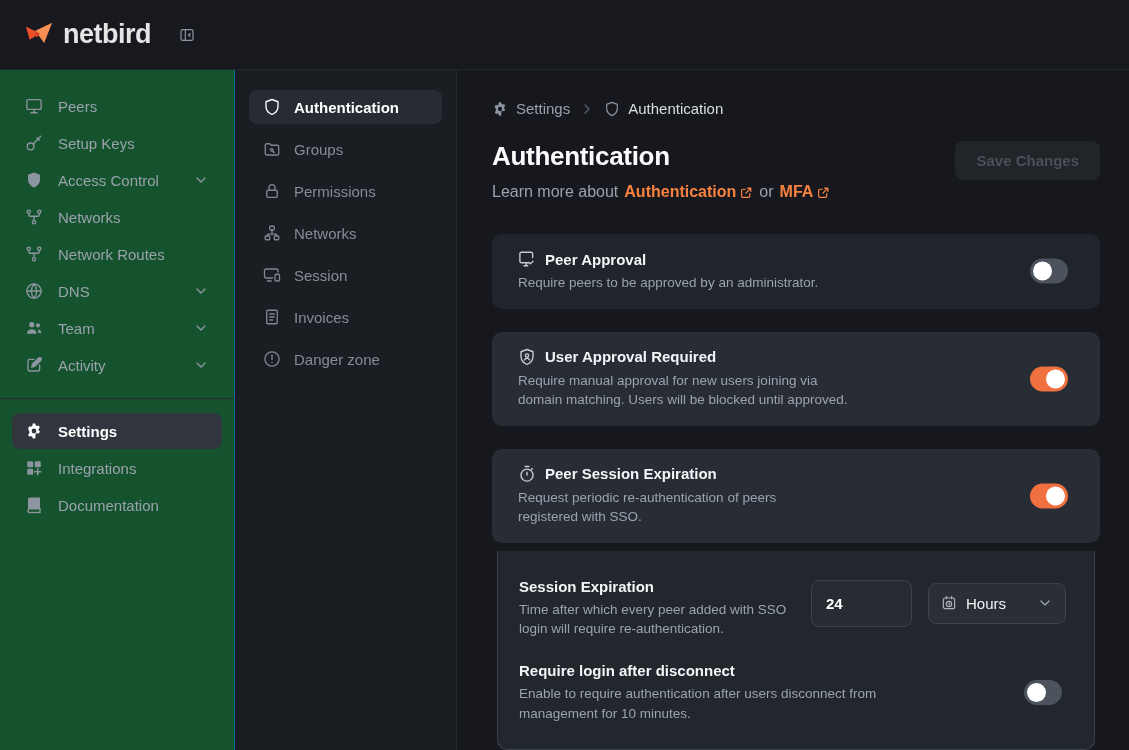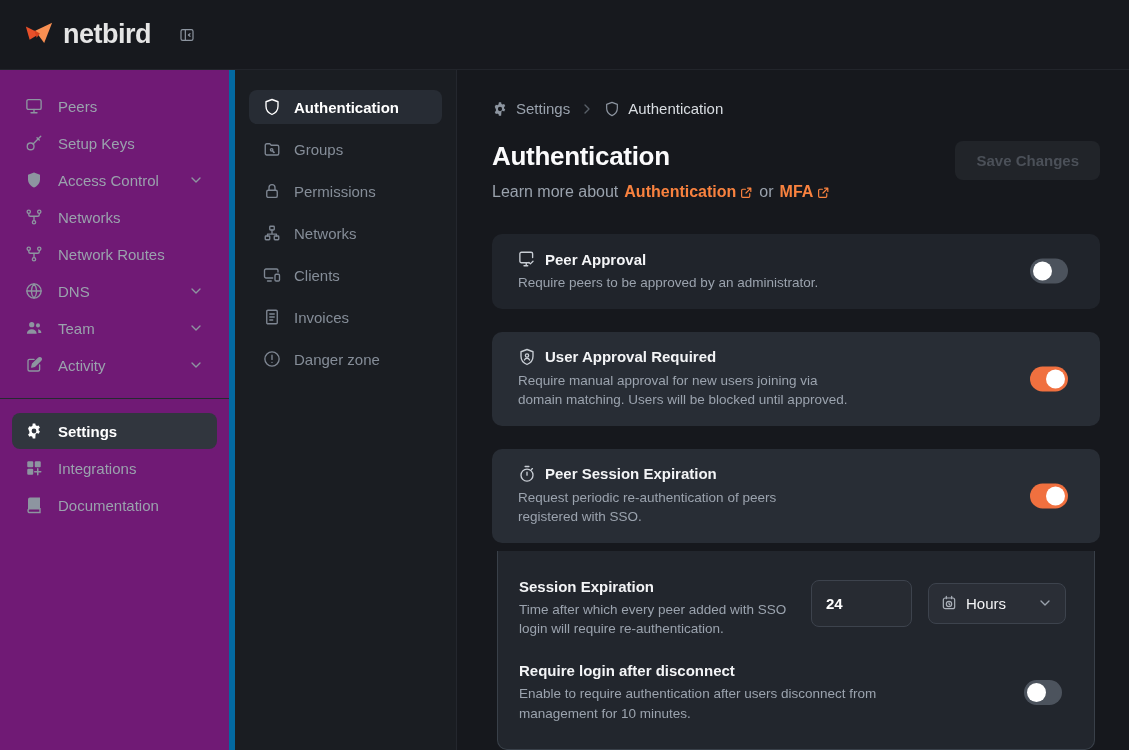--- a/index.html
+++ b/index.html
@@ -11,21 +11,21 @@
   .header { height:70px; flex:none; background:#17191e; border-bottom:1px solid #22252b;
     display:flex; align-items:center; padding:0 24px; }
   .brand { display:flex; align-items:center; gap:9px; }
   .brand-name { color:#e5e5e5; font-size:27px; font-weight:600; letter-spacing:-0.5px; }
   .collapse-btn { margin-left:28px; color:#8d95a0; display:flex; cursor:pointer; }
 
   
   .body { flex:1; display:flex; min-height:0; }
 
   
-  .sidebar { width:235px; flex:none; background:#701a75; border-right:6px solid #0369a1;
+  .sidebar { width:235px; flex:none; background:#14532d; border-right:1px solid #0369a1;
     padding:18px 12px 0 12px; }
   .nav-item { display:flex; align-items:center; gap:15px; padding:9px 13px; border-radius:8px;
     color:#9aa2ad; font-size:15px; cursor:pointer; margin-bottom:1px; }
   .nav-item .ic { color:#8d95a0; }
   .nav-item.active { background:#31363e; color:#ffffff; font-weight:600; }
   .nav-item.active .ic { color:#ffffff; }
   .nav-chevron { margin-left:auto; color:#7d8591; display:flex; }
   .nav-divider { border-top:1px solid #262a31; margin:15px -12px 14px -12px; }
 
   
@@ -306,21 +306,21 @@
       </div>
 
       <div class="sub-item">
         <span class="ic">
           <svg viewBox="0 0 24 24" fill="none" stroke="currentColor" stroke-width="1.8" stroke-linecap="round" stroke-linejoin="round">
             <path d="M13 16H4a2 2 0 0 1-2-2V6a2 2 0 0 1 2-2h14a2 2 0 0 1 2 2v2"></path>
               <path d="M6 20h5"></path>
             <rect x="16" y="11" width="6" height="9" rx="1.5"></rect>
           </svg>
         </span>
-        <span>Clients</span>
+        <span>Session</span>
       </div>
 
       <div class="sub-item">
         <span class="ic">
           <svg viewBox="0 0 24 24" fill="none" stroke="currentColor" stroke-width="1.8" stroke-linecap="round" stroke-linejoin="round">
             <rect x="5" y="3" width="14" height="18" rx="1.5"></rect>
               <path d="M9 8h6M9 12h6M9 16h4"></path>
           </svg>
         </span>
         <span>Invoices</span>

